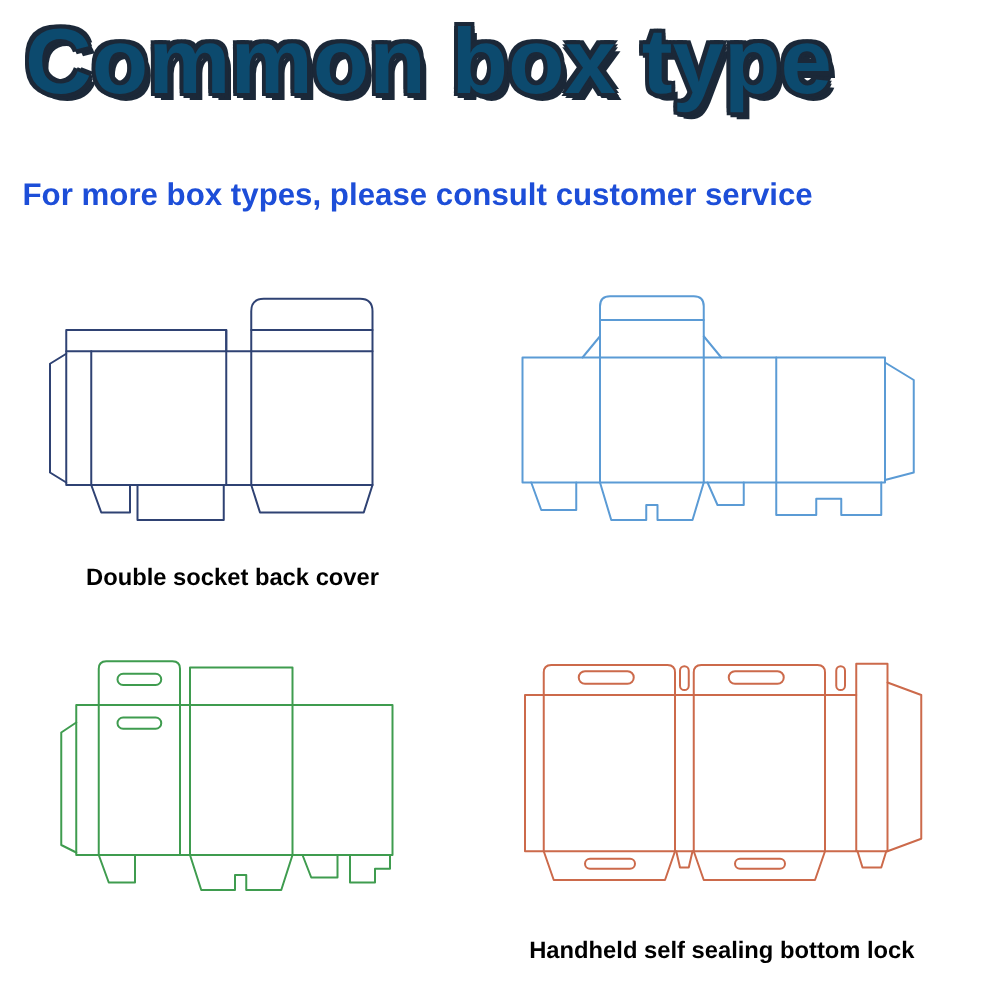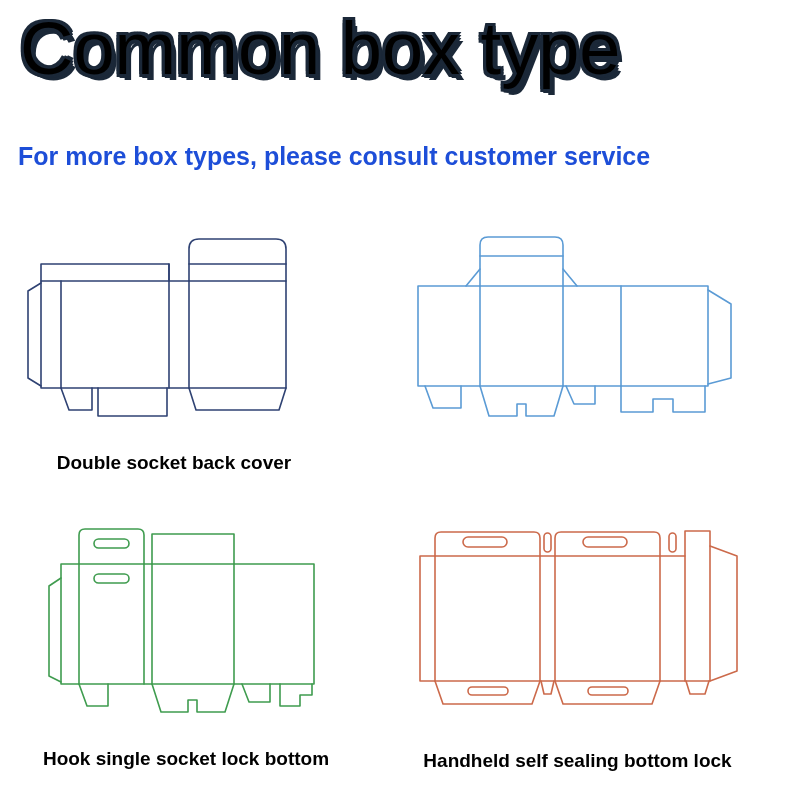--- a/index.html
+++ b/index.html
@@ -6,38 +6,38 @@
   html, body { margin: 0; padding: 0; }
   body {
     width: 790px; height: 798px;
     background: #ffffff;
     position: relative;
     overflow: hidden;
     font-family: "Liberation Sans", sans-serif;
   }
   .title {
     position: absolute; left: 20px; top: 6px; margin: 0;
-    font-size: 74px; font-weight: normal; white-space: nowrap;
-    color: #000000;
+    font-size: 74px; font-weight: bold; white-space: nowrap;
+    color: #0c4a6e;
     text-shadow:
       -3px -3px 0 #1B2838, 3px -3px 0 #1B2838,
       -3px  3px 0 #1B2838, 3px  3px 0 #1B2838,
       -3px  0   0 #1B2838, 3px  0   0 #1B2838,
        0   -3px 0 #1B2838, 0    4px 0 #1B2838,
        5px  6px 0 #1B2838;
   }
   .subtitle {
     position: absolute; left: 18px; top: 142px; margin: 0;
     font-size: 25px; font-weight: bold; color: #1d4ed8;
     white-space: nowrap;
   }
   .card { position: absolute; margin: 0; text-align: center; }
   .card svg { display: block; margin: 0 auto; }
   .caption { font-size: 19px; font-weight: bold; color: #000; white-space: nowrap; }
-  #card-1 { left: 24px;  top: 226px; width: 300px; }
+  #card-1 { left: 36px;  top: 226px; width: 300px; }
   #card-2 { left: 408px; top: 232px; width: 330px; }
   #card-3 { left: 36px;  top: 516px; width: 300px; }
   #card-4 { left: 410px; top: 524px; width: 335px; }
   #card-1 .caption { margin-top: 16px; }
   #card-2 .caption { margin-top: 18px; }
   #card-3 .caption { margin-top: 22px; }
   #card-4 .caption { margin-top: 36px; text-align: center; }
 </style>
 </head>
 <body>
@@ -98,21 +98,20 @@
         <line x1="100" y1="48" x2="100" y2="168"></line>
         <line x1="108" y1="48" x2="108" y2="168"></line>
         <line x1="190" y1="48" x2="190" y2="168"></line>
         <path d="M17 62 L5 70 V160 L17 166"></path>
         <path d="M35 168 L43 190 H64 V168"></path>
         <path d="M108 168 L117 196 H144 V184 H153 V196 H181 L190 168"></path>
         <path d="M198 168 L205 186 H226 V168"></path>
         <path d="M236 168 V190 H256 V179 H268 V168"></path>
       </g>
     </svg>
-    <figcaption class="caption">Hook single socket lock bottom</figcaption>
   </figure>
 
   <figure class="card" id="card-4">
     <svg viewBox="0 0 335 190" width="335" height="190">
       <g fill="none" stroke-width="1.6" stroke-linejoin="round" stroke-linecap="round" stroke="#CC6A4B">
         <rect x="10" y="32" width="265" height="125"></rect>
         <line x1="25" y1="32" x2="25" y2="157"></line>
         <line x1="130" y1="32" x2="130" y2="157"></line>
         <line x1="145" y1="32" x2="145" y2="157"></line>
         <line x1="250" y1="32" x2="250" y2="157"></line>

